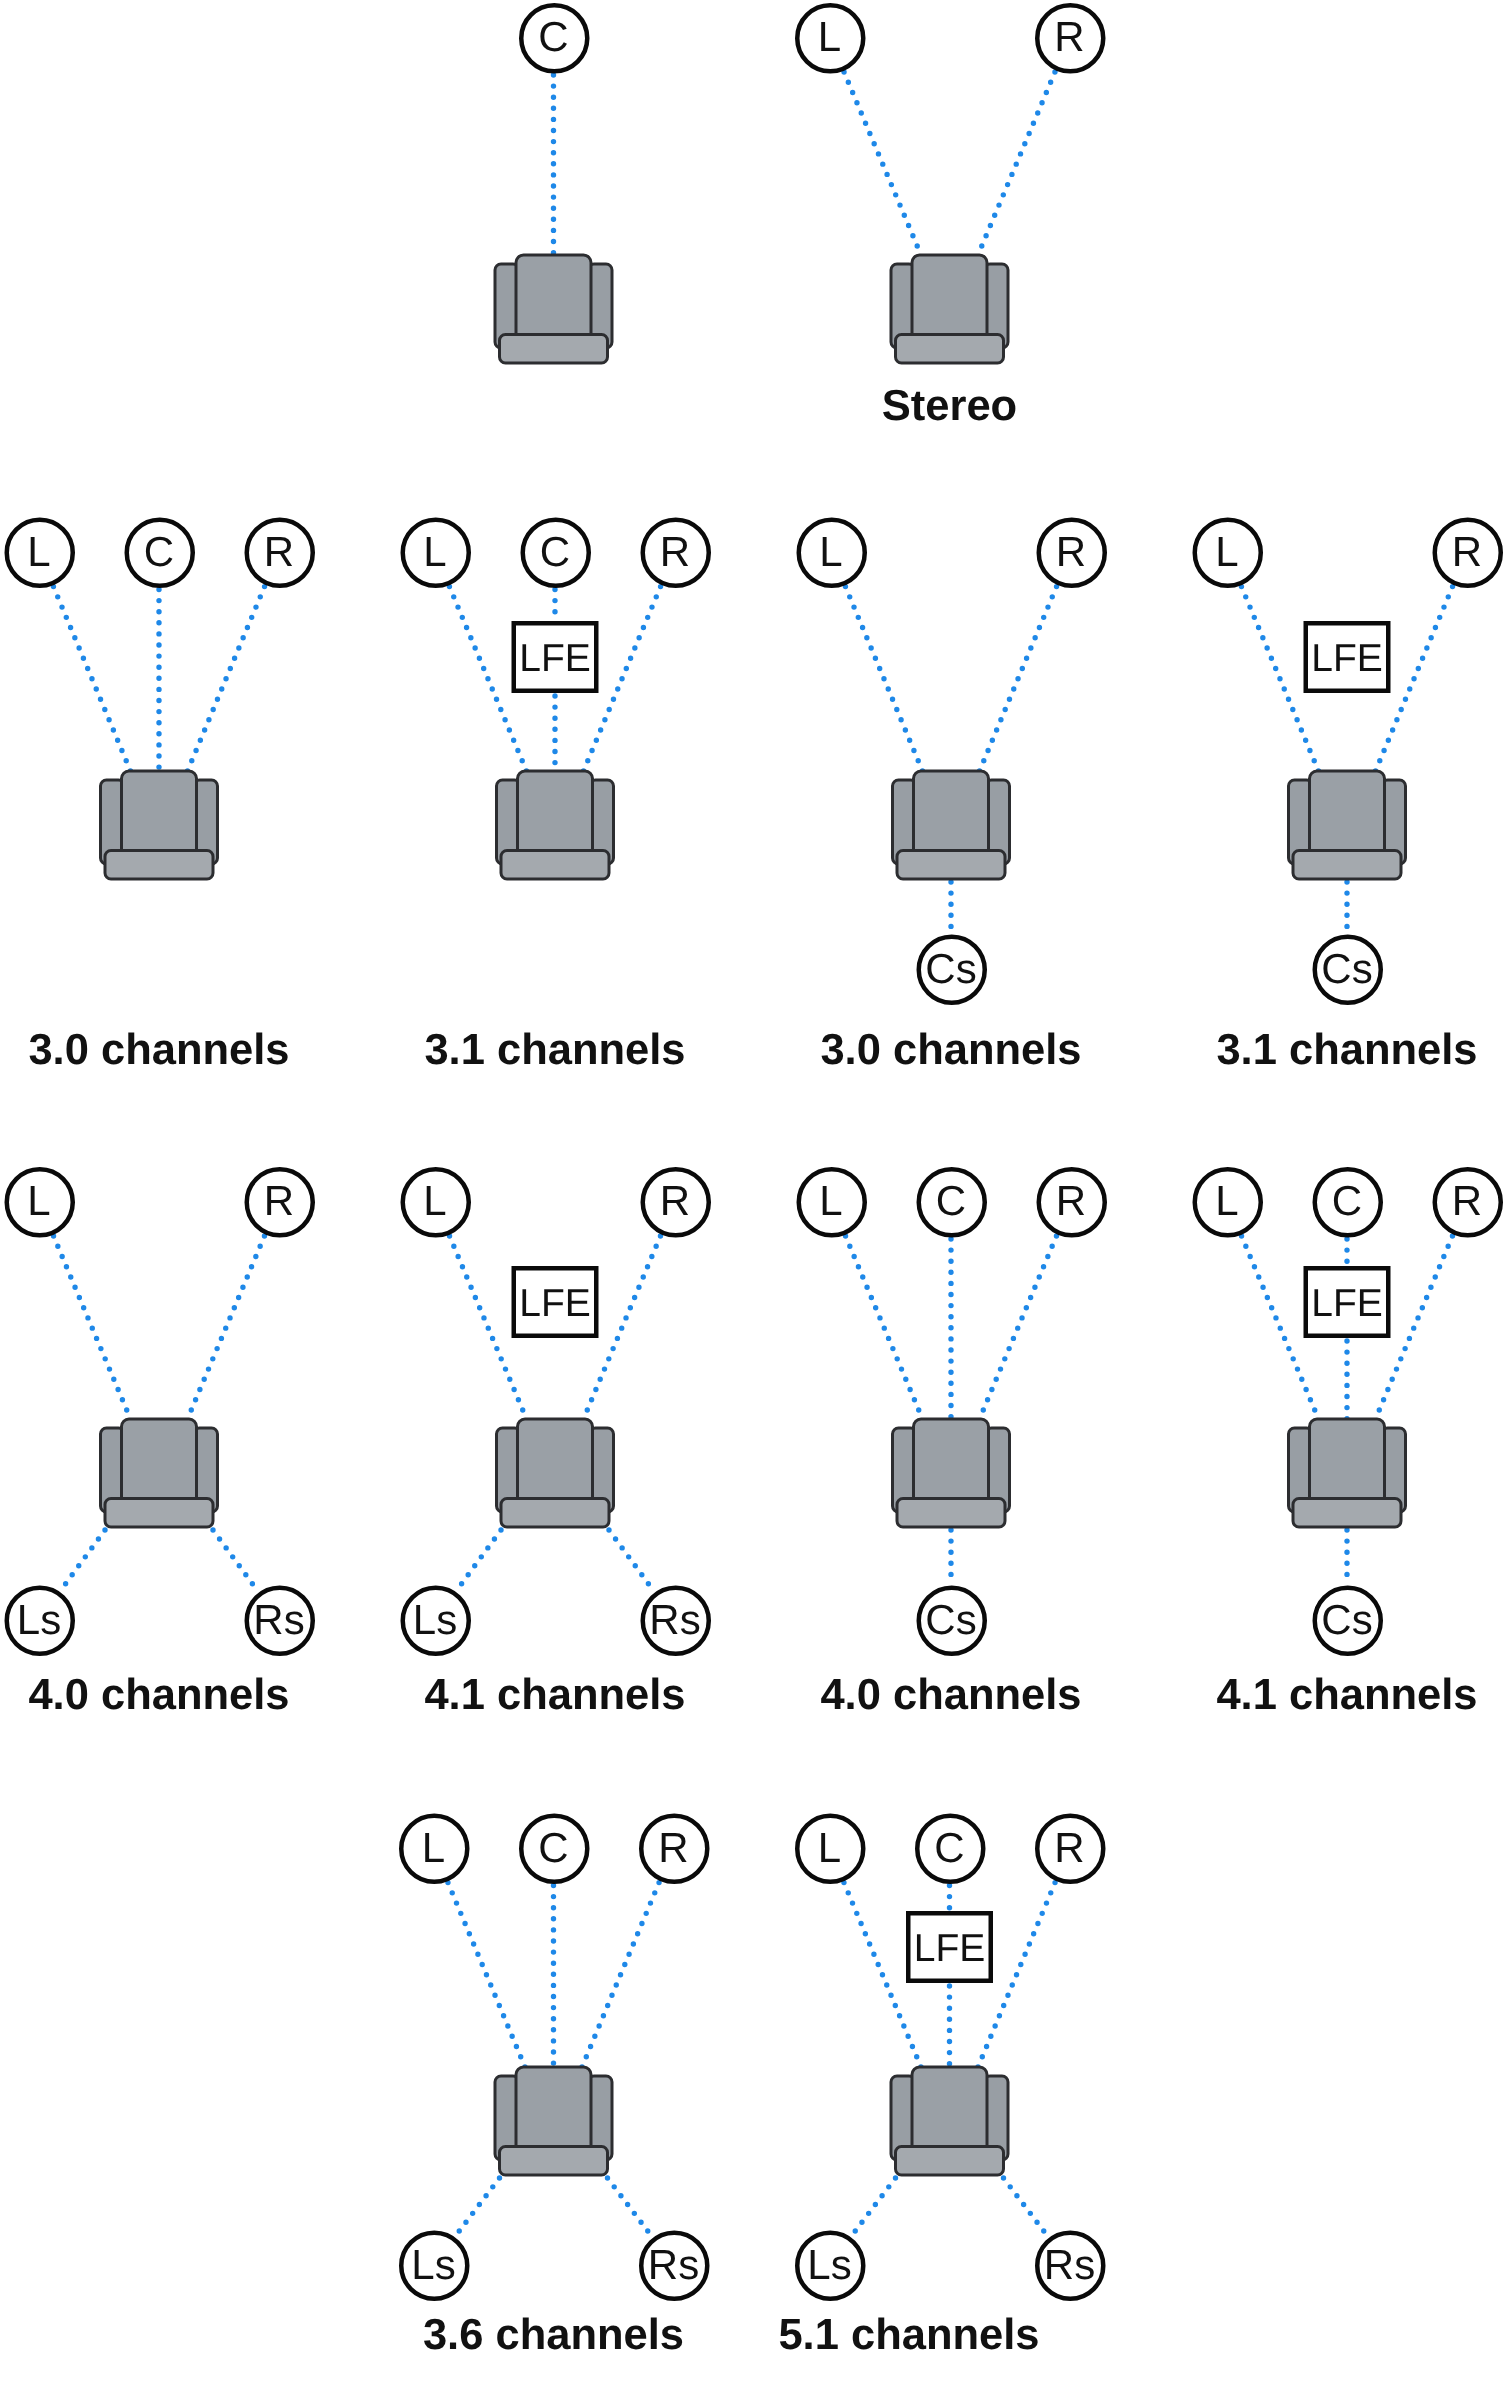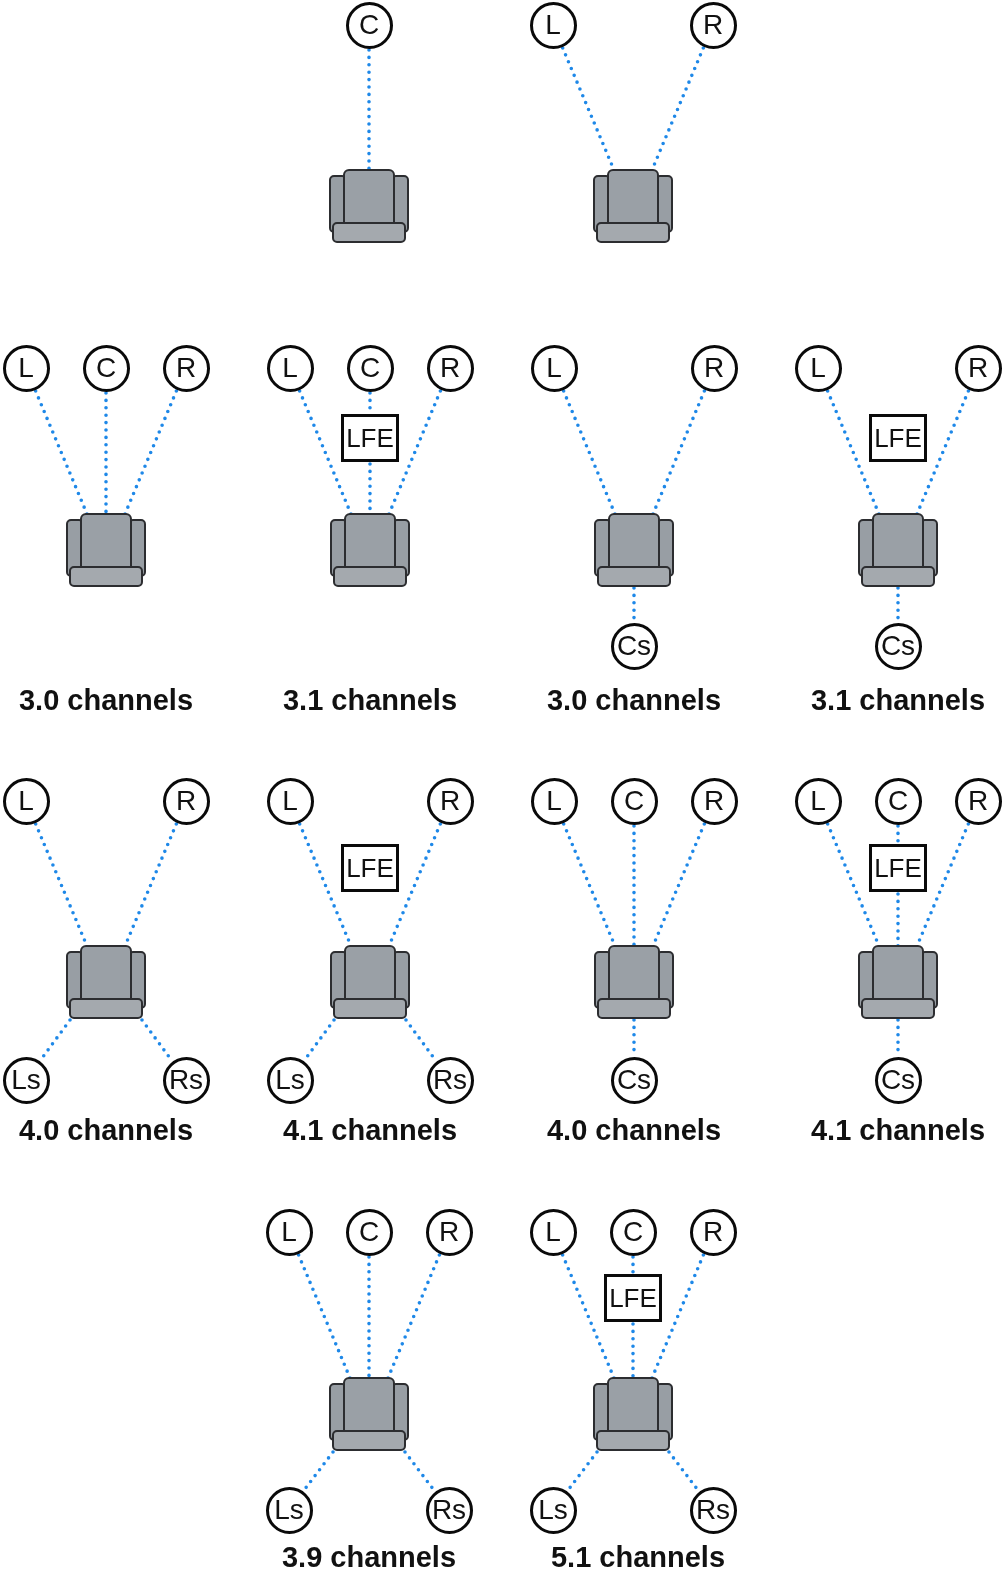--- a/index.html
+++ b/index.html
@@ -166,20 +166,21 @@
       <g transform="translate(633,1378)">
         <rect x="-39" y="6" width="16" height="56" rx="4" ry="4" fill="#989ea4" stroke="#2c2d30" stroke-width="2"></rect>
         <rect x="23" y="6" width="16" height="56" rx="4" ry="4" fill="#989ea4" stroke="#2c2d30" stroke-width="2"></rect>
         <rect x="-25" y="0" width="50" height="58" rx="5" ry="5" fill="#9aa0a6" stroke="#2c2d30" stroke-width="2"></rect>
         <rect x="-36" y="53" width="72" height="19" rx="4" ry="4" fill="#a4a9ae" stroke="#2c2d30" stroke-width="2"></rect>
       </g>
     </svg>
     <div class="node" style="left: 345.5px; top: 1.5px;">C</div>
     <div class="node" style="left: 529.5px; top: 1.5px;">L</div>
     <div class="node" style="left: 689.5px; top: 1.5px;">R</div>
+    <div class="caption" style="left: 493px; top: 253px;">Stereo</div>
     <div class="node" style="left: 2.5px; top: 344.5px;">L</div>
     <div class="node" style="left: 82.5px; top: 344.5px;">C</div>
     <div class="node" style="left: 162.5px; top: 344.5px;">R</div>
     <div class="caption" style="left: -34px; top: 682px;">3.0 channels</div>
     <div class="node" style="left: 266.5px; top: 344.5px;">L</div>
     <div class="node" style="left: 346.5px; top: 344.5px;">C</div>
     <div class="node" style="left: 426.5px; top: 344.5px;">R</div>
     <div class="lfe" style="left: 341px; top: 414px;">LFE</div>
     <div class="caption" style="left: 230px; top: 682px;">3.1 channels</div>
     <div class="node" style="left: 530.5px; top: 344.5px;">L</div>
@@ -211,21 +212,21 @@
     <div class="node" style="left: 874.5px; top: 777.5px;">C</div>
     <div class="node" style="left: 954.5px; top: 777.5px;">R</div>
     <div class="node" style="left: 874.5px; top: 1056.5px;">Cs</div>
     <div class="lfe" style="left: 869px; top: 844px;">LFE</div>
     <div class="caption" style="left: 758px; top: 1112px;">4.1 channels</div>
     <div class="node" style="left: 265.5px; top: 1208.5px;">L</div>
     <div class="node" style="left: 345.5px; top: 1208.5px;">C</div>
     <div class="node" style="left: 425.5px; top: 1208.5px;">R</div>
     <div class="node" style="left: 265.5px; top: 1486.5px;">Ls</div>
     <div class="node" style="left: 425.5px; top: 1486.5px;">Rs</div>
-    <div class="caption" style="left: 229px; top: 1539px;">3.9 channels</div>
+    <div class="caption" style="left: 229px; top: 1539px;">3.6 channels</div>
     <div class="node" style="left: 529.5px; top: 1208.5px;">L</div>
     <div class="node" style="left: 609.5px; top: 1208.5px;">C</div>
     <div class="node" style="left: 689.5px; top: 1208.5px;">R</div>
     <div class="node" style="left: 529.5px; top: 1486.5px;">Ls</div>
     <div class="node" style="left: 689.5px; top: 1486.5px;">Rs</div>
     <div class="lfe" style="left: 604px; top: 1274px;">LFE</div>
-    <div class="caption" style="left: 498px; top: 1539px;">5.1 channels</div>
+    <div class="caption" style="left: 466px; top: 1539px;">5.1 channels</div>
   </main>
 
 </body></html>

